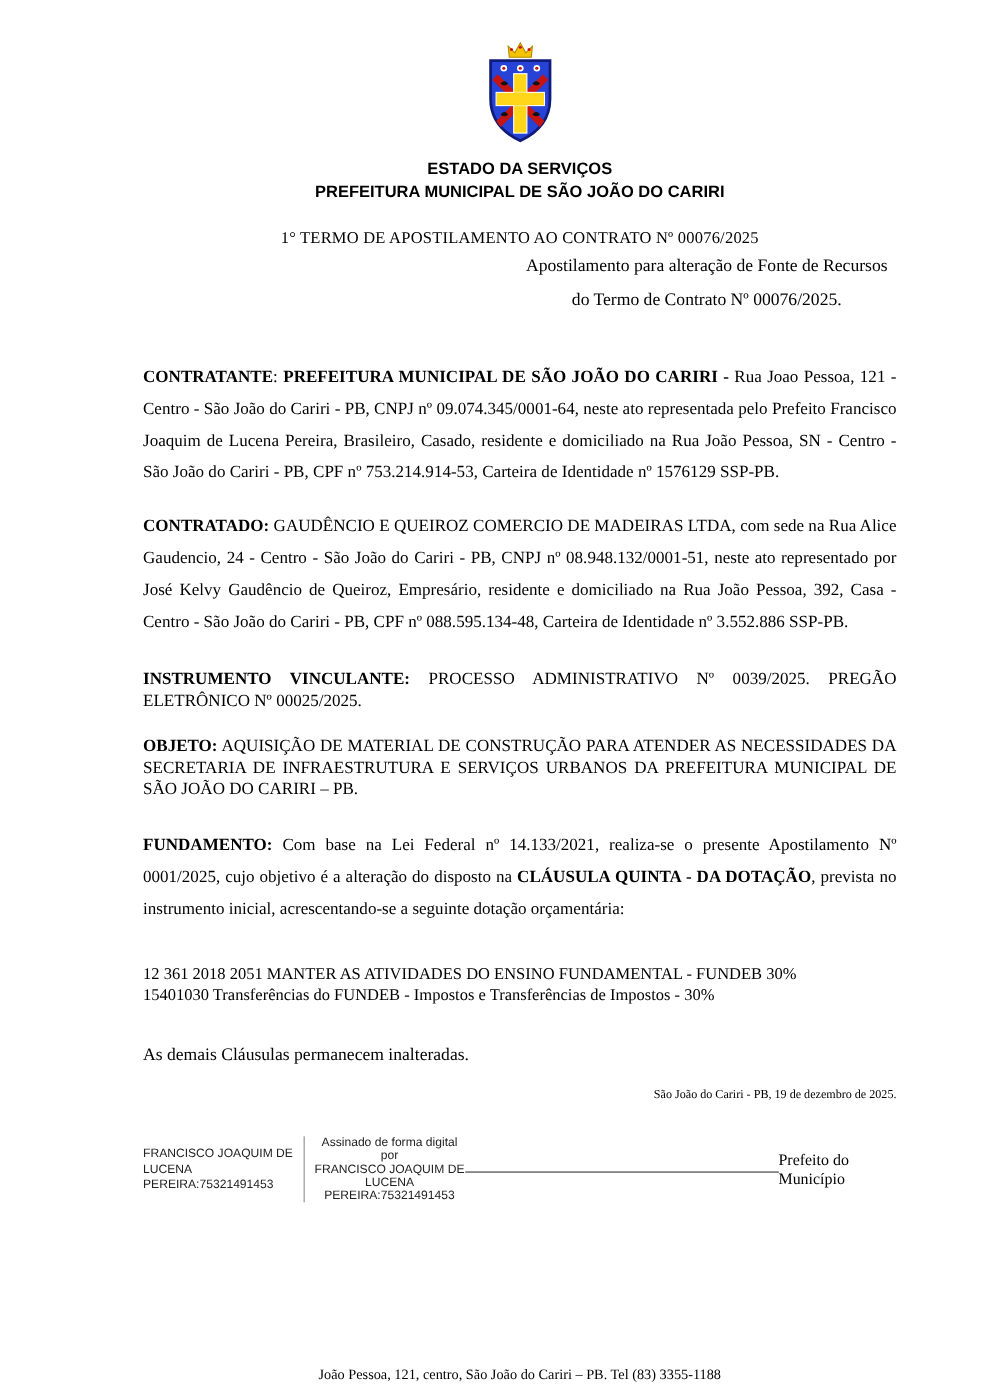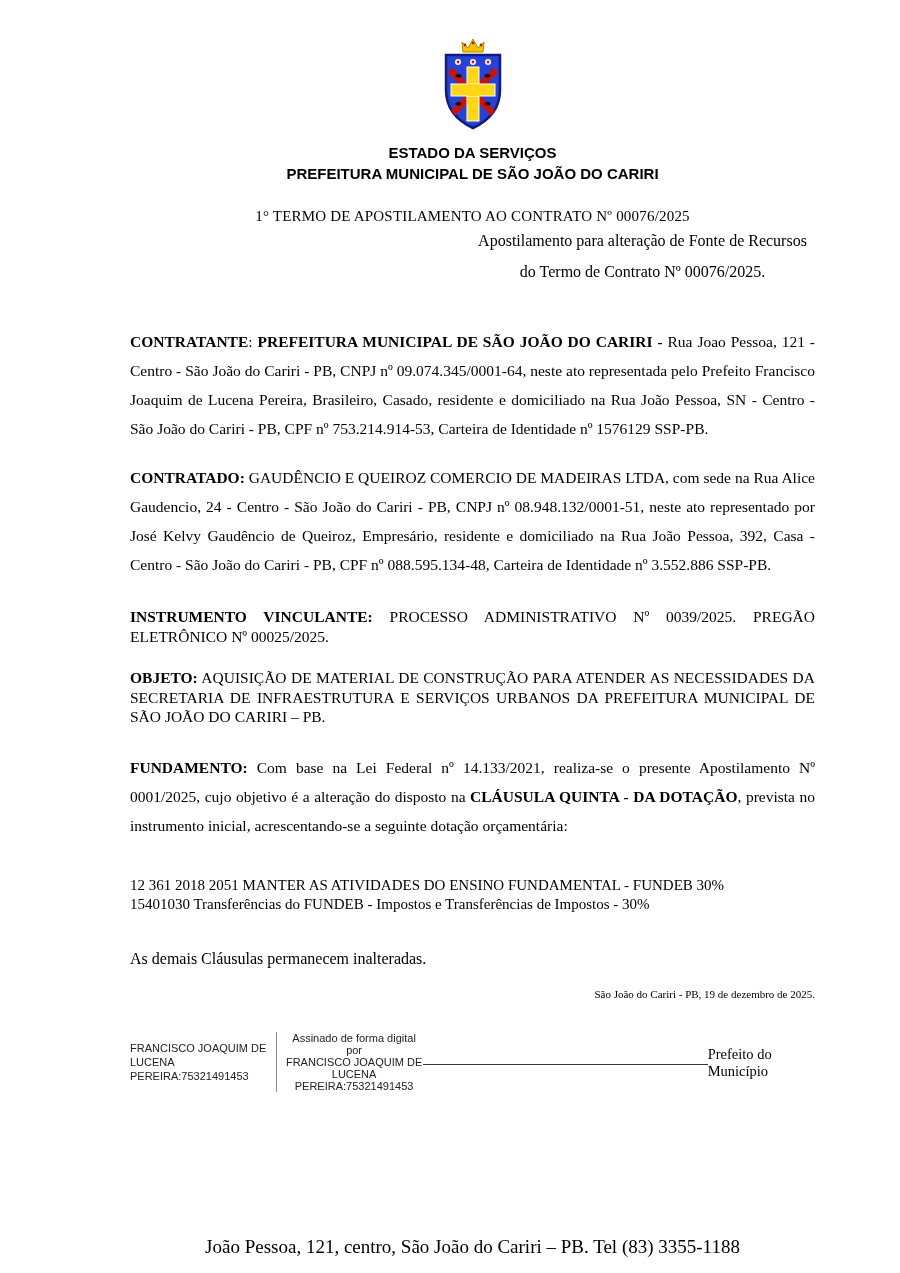--- a/index.html
+++ b/index.html
@@ -77,21 +77,21 @@
   .sig-line  { width: 340px; border-top: 1px solid #333; margin-top: 5px; }
   .sig-name  { font-size: 15.5px; margin-top: 7px; letter-spacing: 0.3px; }
   .sig-role  { font-size: 14.5px; margin-top: 3px; }
 
   .footer {
     position: absolute;
     bottom: 15px;
     left: 130px;
     right: 85px;
     text-align: center;
-    font-size: 19px;
+    font-size: 13px;
   }
 </style>
 </head>
 <body>
 
 <div class="page">
 
   <div class="crest-wrap">
     <svg width="70" height="92" viewBox="0 0 70 92" aria-hidden="true">
       <defs>

